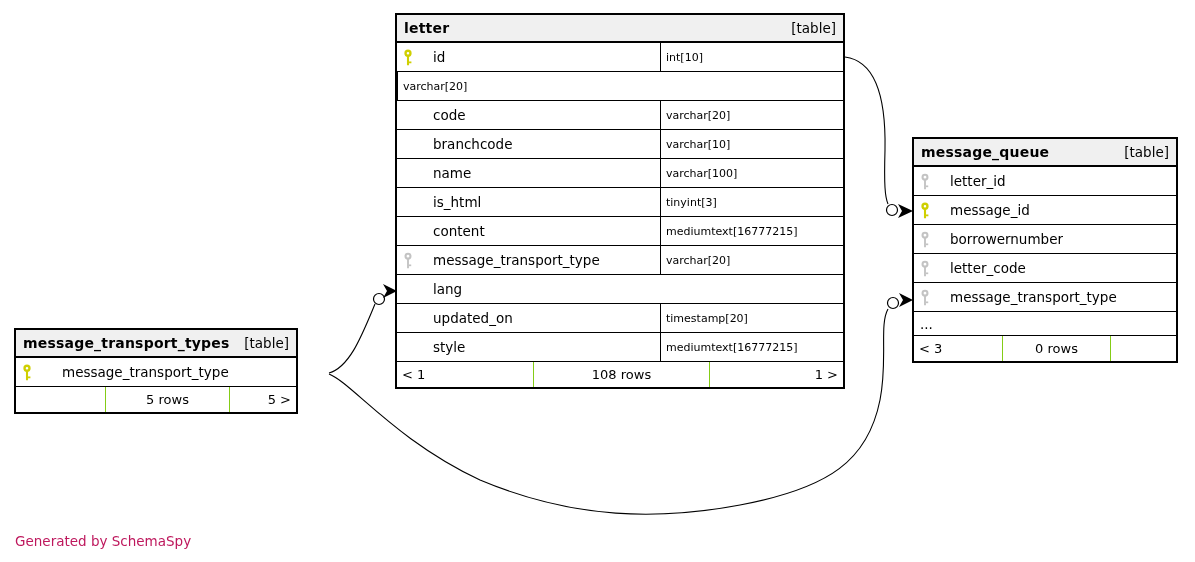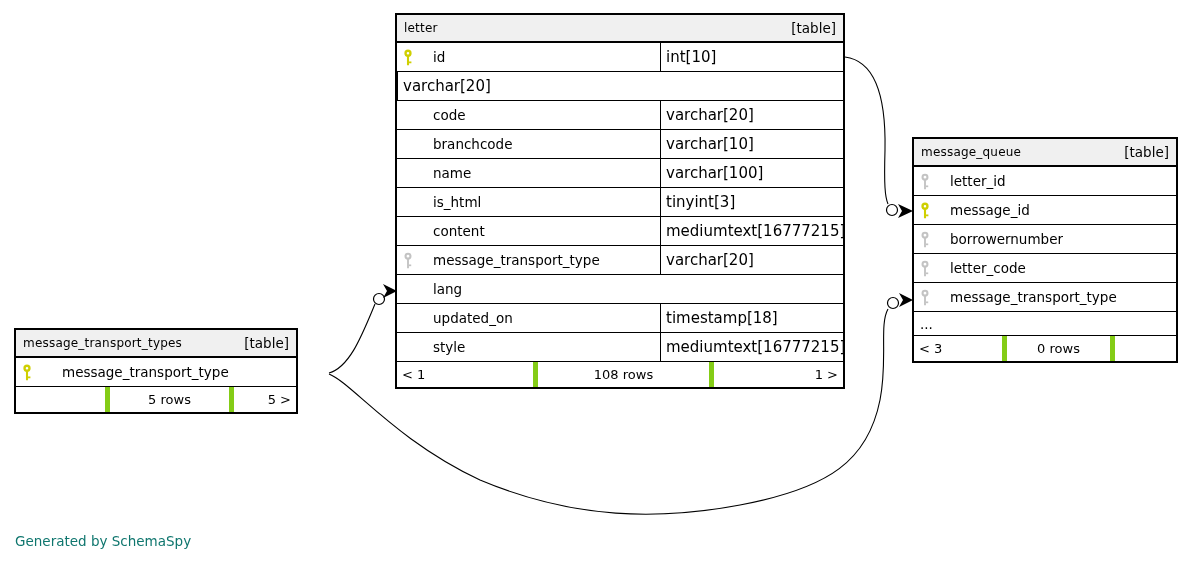--- a/index.html
+++ b/index.html
@@ -16,58 +16,58 @@
 
   .tbl {
     position:absolute; z-index:2; background:#fff;
     border:2px solid #000; box-sizing:border-box;
   }
   .thead {
     display:flex; justify-content:space-between; align-items:center;
     background:#f0f0f0; border-bottom:2px solid #000;
     height:28px; padding:0 7px; box-sizing:border-box;
   }
-  .ttitle { font-weight:normal; font-size:12px; letter-spacing:0.2px; }
+  .ttitle { font-weight:bold; font-size:14px; letter-spacing:0.2px; }
   .tbadge { font-size:13.5px; }
 
   .row {
     height:29px; border-bottom:1px solid #000; box-sizing:border-box;
     display:flex; align-items:stretch;
   }
   .lrow { display:grid; grid-template-columns:263px 1fr; }
   .cell { display:flex; align-items:center; height:100%; box-sizing:border-box; overflow:hidden; }
-  .type-cell { border-left:1px solid #000; padding-left:5px; font-size:15px; white-space:nowrap; }
+  .type-cell { border-left:1px solid #000; padding-left:5px; font-size:11px; white-space:nowrap; }
   .key { flex:0 0 10px; width:10px; height:17px; margin-left:6px; }
   .key svg { display:block; width:10px; height:17px; }
   .pk { color:#cfcf00; }
   .fk { color:#c3c3c3; }
   .colname { margin-left:20px; font-size:13.5px; white-space:nowrap; }
   .tbl-mtt .colname { margin-left:30px; }
 
   .ellipsis-row {
     height:24px; border-bottom:1px solid #000; box-sizing:border-box;
     display:flex; align-items:center; padding-left:6px; font-size:13.5px;
   }
 
   .tfoot { display:grid; height:25px; box-sizing:border-box; font-size:13px; }
   .tbl-letter .tfoot { grid-template-columns:136px 176px 1fr; }
   .tbl-mq     .tfoot { grid-template-columns:88px 108px 1fr; }
   .tbl-mtt    .tfoot { grid-template-columns:89px 124px 1fr; }
   .fcell { display:flex; align-items:center; padding:0 5px; box-sizing:border-box; white-space:nowrap; }
-  .fcell + .fcell { border-left:5px solid #84cc16; }
+  .fcell + .fcell { border-left:1px solid #84cc16; }
   .fcell.c { justify-content:center; }
   .fcell.r { justify-content:flex-end; }
 
   .tbl-letter { left:395px; top:13px;  width:450px; }
   .tbl-mq     { left:912px; top:137px; width:266px; }
   .tbl-mtt    { left:14px;  top:328px; width:284px; }
 
   .gen-note {
     position:absolute; left:15px; top:533px; z-index:2;
-    font-size:13.5px; color:#0f766e;
+    font-size:13.5px; color:#be185d;
   }
 </style>
 </head>
 <body>
 
 <svg class="wires" width="1195" height="562">
 
   <path class="wire" d="M 845 57 C 876 61, 886 100, 885 150 C 884 185, 885 197, 888 204"></path>
   <circle class="card-circle" cx="892" cy="210" r="5.5"></circle>
   <polygon class="arrowhead" points="913,211 898,204 902,211 898,218"></polygon>
@@ -155,21 +155,21 @@
     <div class="cell">
         <span class="key"></span>
         <span class="colname">lang</span>
       </div>
   </div>
   <div class="row lrow">
     <div class="cell">
         <span class="key"></span>
         <span class="colname">updated_on</span>
       </div>
-    <div class="cell type-cell">timestamp[18]</div>
+    <div class="cell type-cell">timestamp[20]</div>
   </div>
   <div class="row lrow">
     <div class="cell">
         <span class="key"></span>
         <span class="colname">style</span>
       </div>
     <div class="cell type-cell">mediumtext[16777215]</div>
   </div>
 
   <div class="tfoot">

